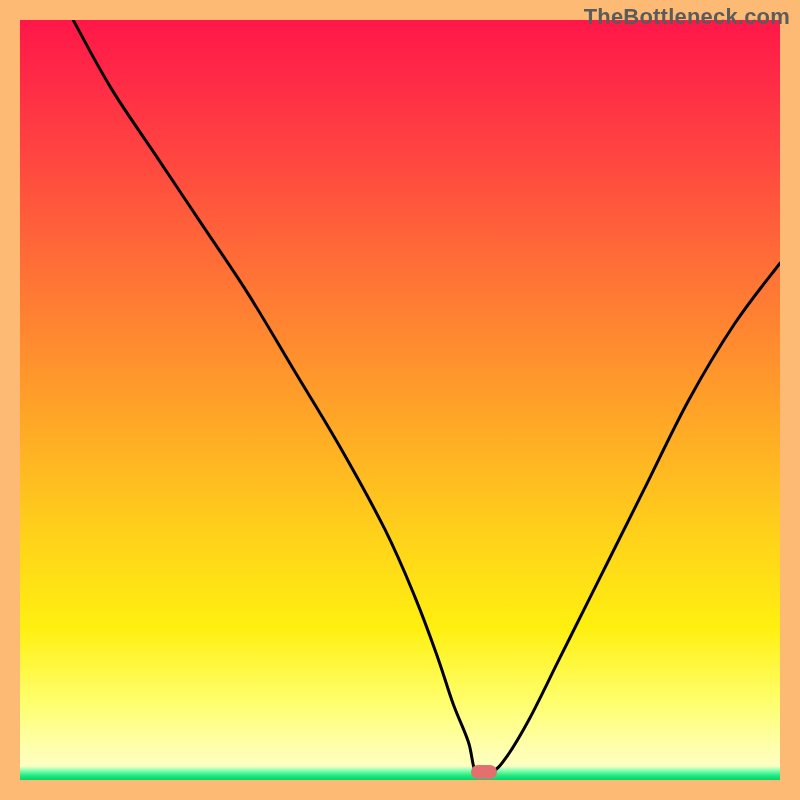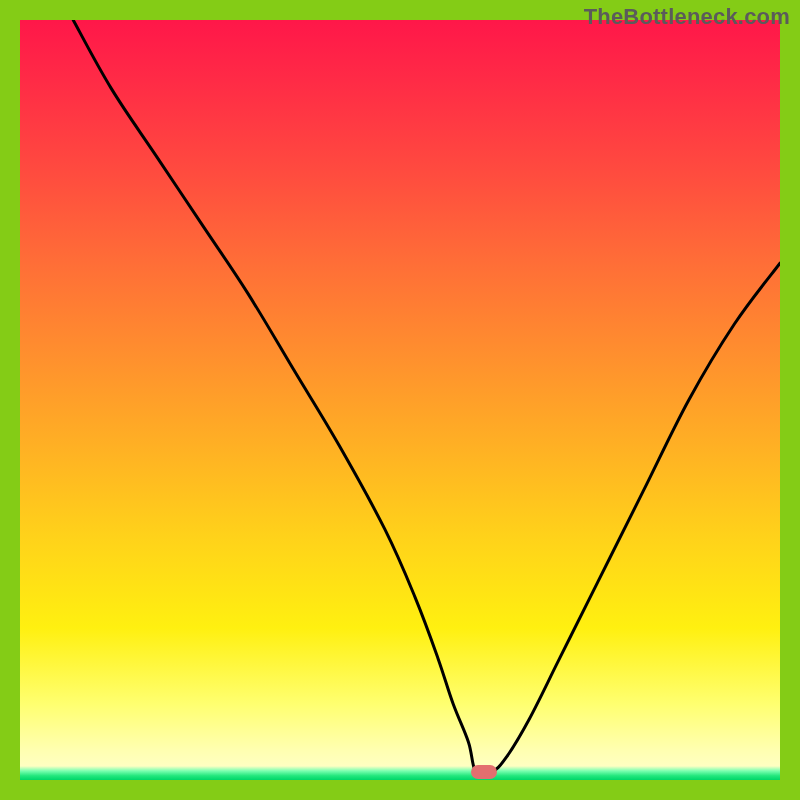--- a/index.html
+++ b/index.html
@@ -8,21 +8,21 @@
     width: 800px;
     height: 800px;
     overflow: hidden;
     background: #000;
     font-family: Arial, Helvetica, sans-serif;
   }
   .frame {
     position: relative;
     width: 800px;
     height: 800px;
-    background: #84cc16;
+    background: #fdba74;
   }
   .watermark {
     position: absolute;
     top: 4px;
     right: 10px;
     z-index: 10;
     color: #5b5b5b;
     font-size: 22px;
     font-weight: 600;
     letter-spacing: 0.2px;

